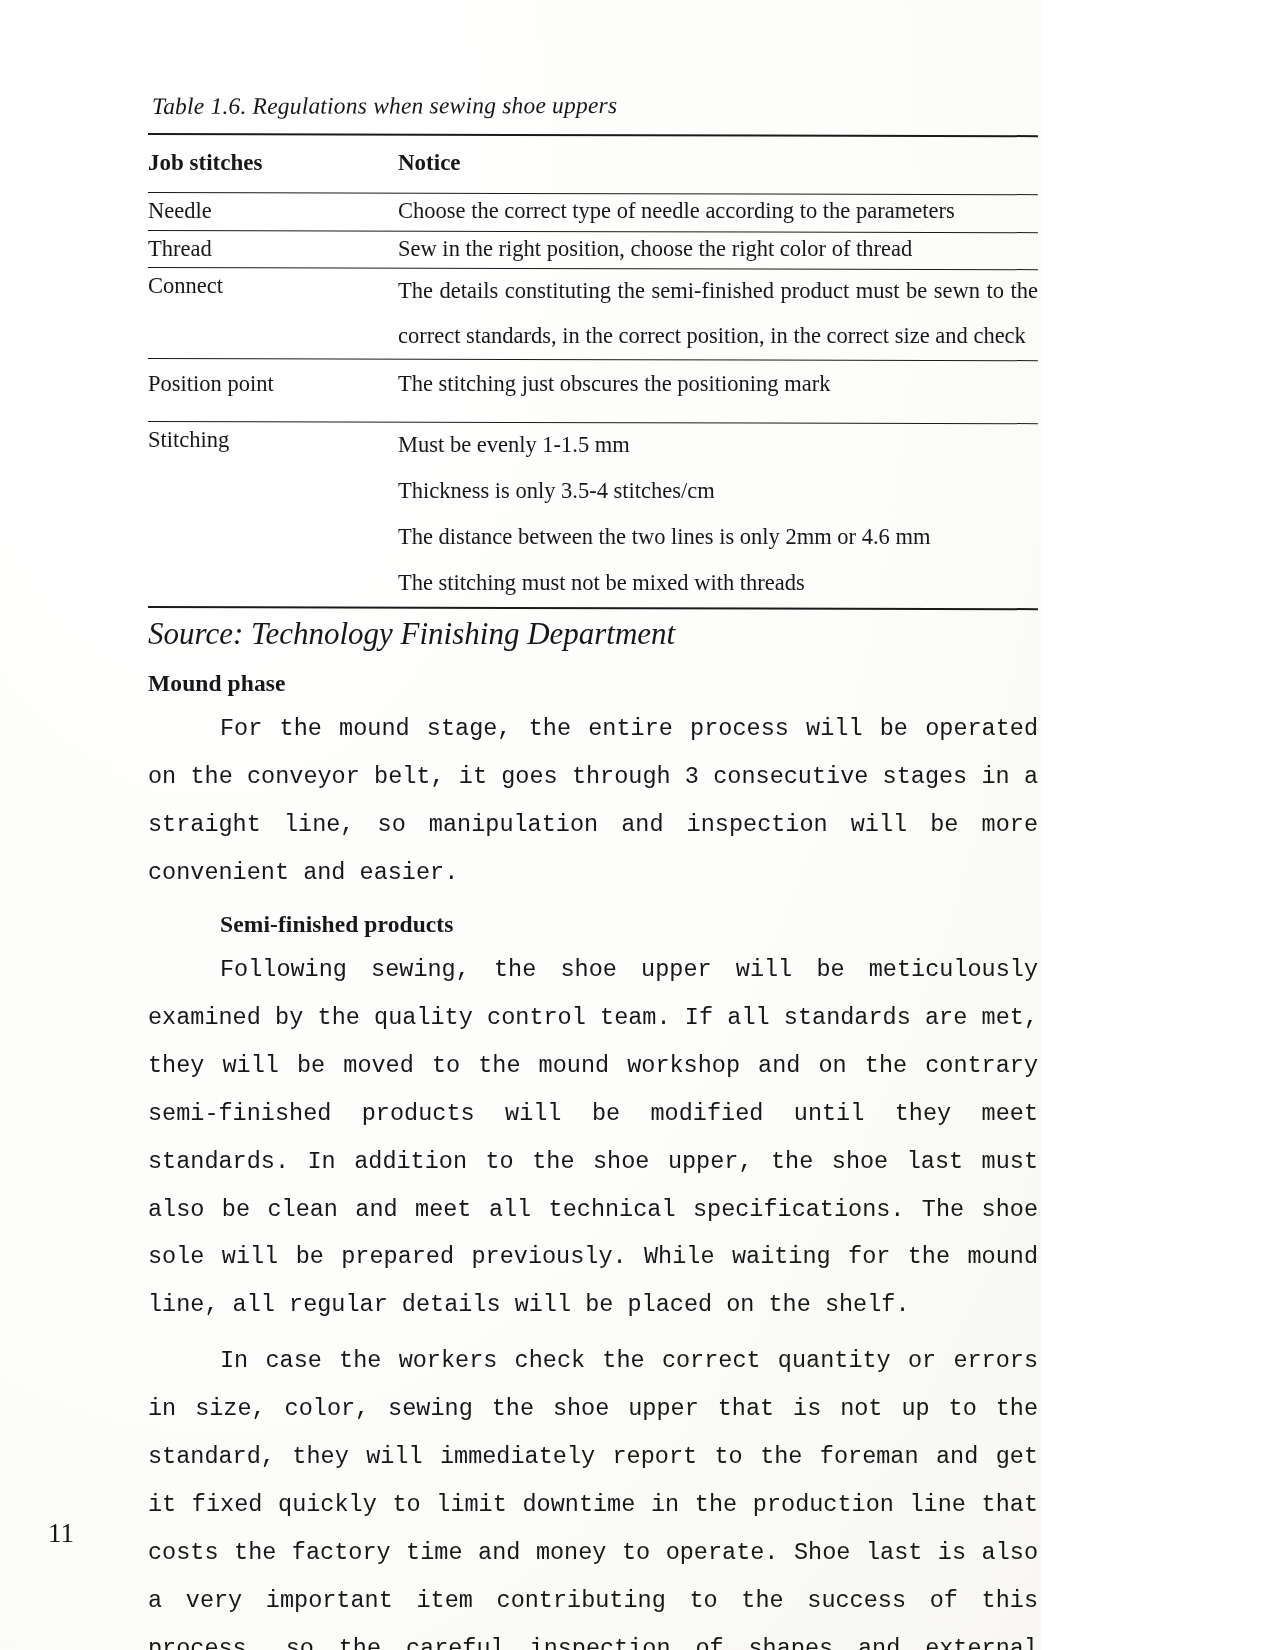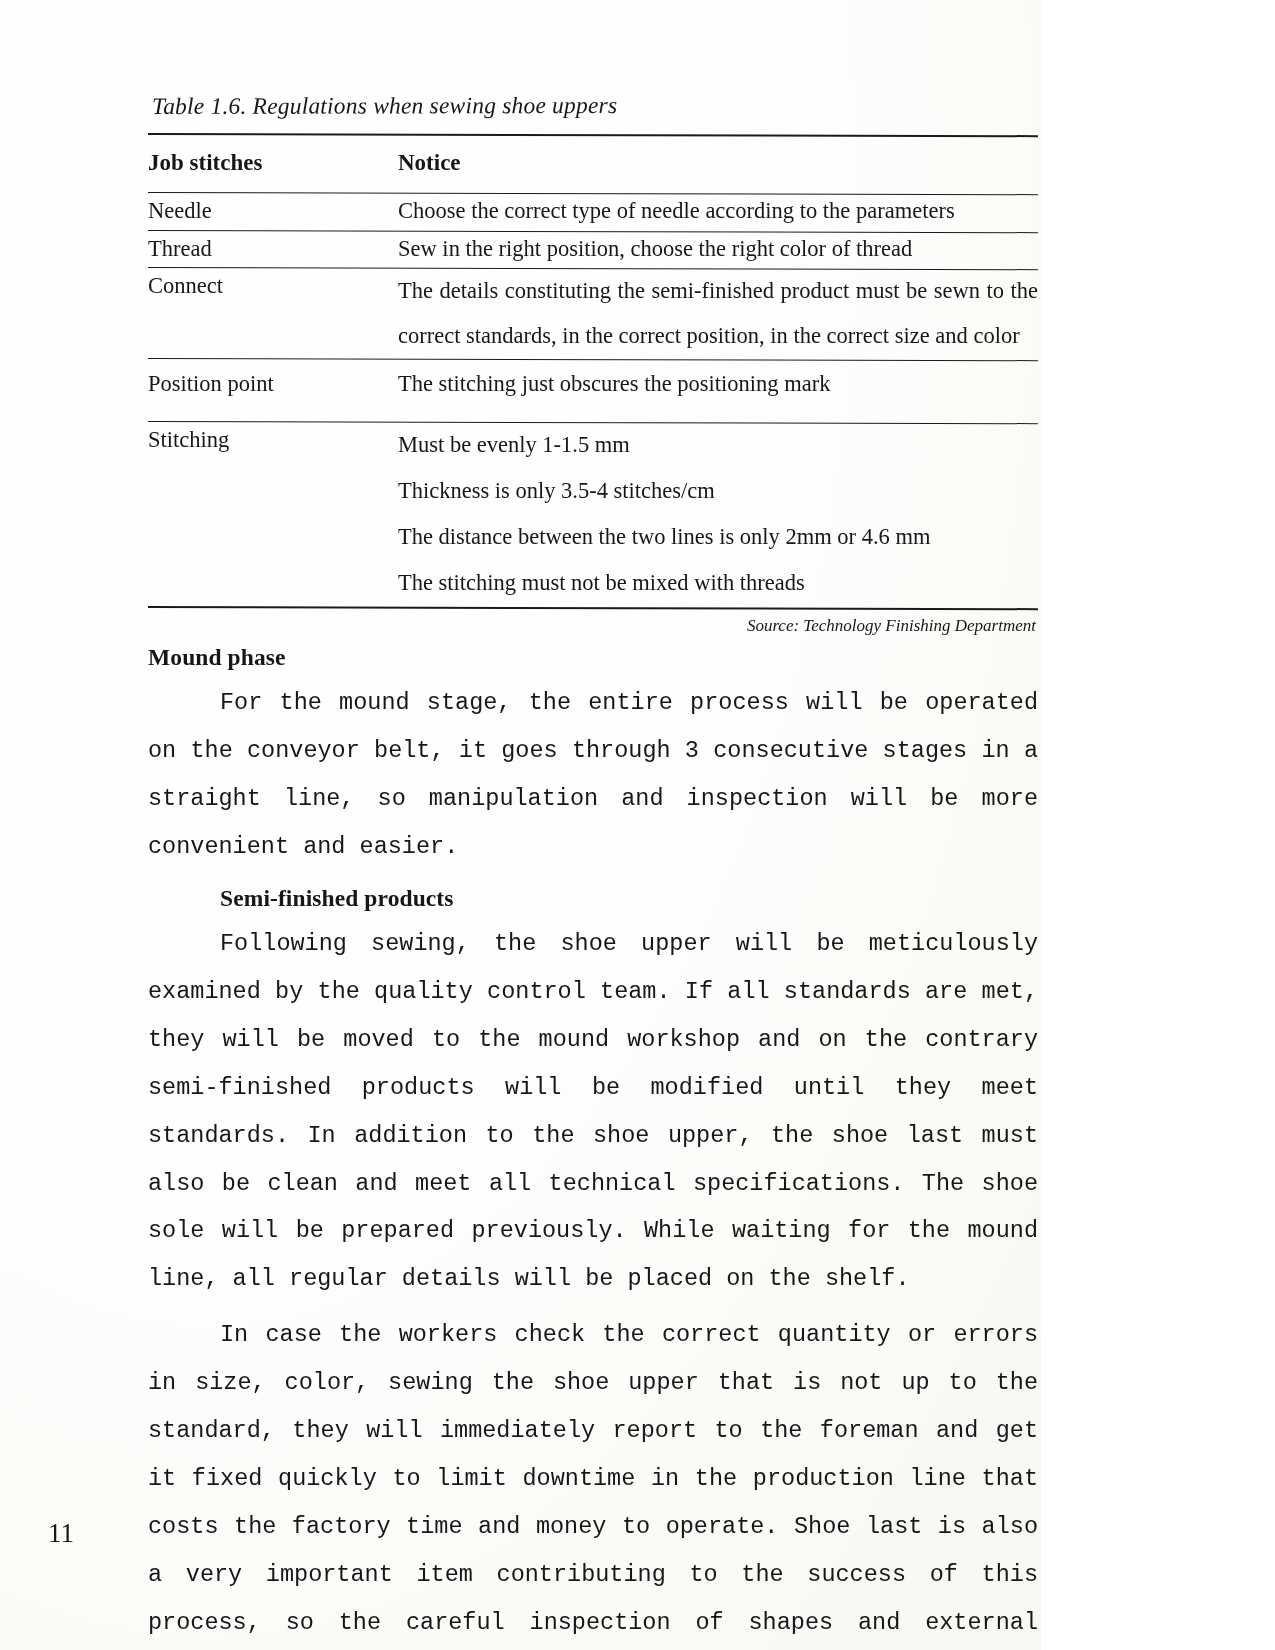--- a/index.html
+++ b/index.html
@@ -99,31 +99,30 @@
   .cell-notice.lines {
     line-height: 2.05;
   }
   .cell-notice .ln { display: block; }
 
   .row-pad-small .cell { padding: 7px 0 18px 0; }
 
   
   .source {
     font-style: italic;
-    font-size: 17px;
-    text-align: right;
+    font-size: 31px;
     margin: 8px 0 0 0;
     padding-right: 2px;
   }
 
   
   .h-bold {
     font-weight: bold;
     font-size: 23.5px;
-    margin: 8px 0 0 0;
+    margin: 18px 0 0 0;
     letter-spacing: 0.1px;
   }
   .h-bold.indented {
     margin-left: 72px;
     margin-top: 14px;
   }
   p.body {
     font-size: 23.5px;
     line-height: 2.04;
     text-align: justify;
@@ -208,21 +207,21 @@
         </tr>
       </tbody>
     </table>
 
     <hr class="rule thin">
 
     <table class="tbl">
       <tbody>
         <tr>
           <td class="cell cell-job col-job">Connect</td>
-          <td class="cell cell-notice col-notice justify">The details constituting the semi-finished product must be sewn to the correct standards, in the correct position, in the correct size and color</td>
+          <td class="cell cell-notice col-notice justify">The details constituting the semi-finished product must be sewn to the correct standards, in the correct position, in the correct size and check</td>
         </tr>
       </tbody>
     </table>
 
     <hr class="rule thin">
 
     <table class="tbl">
       <tbody>
         <tr class="row-pad-small">
           <td class="cell cell-job col-job">Position point</td>

